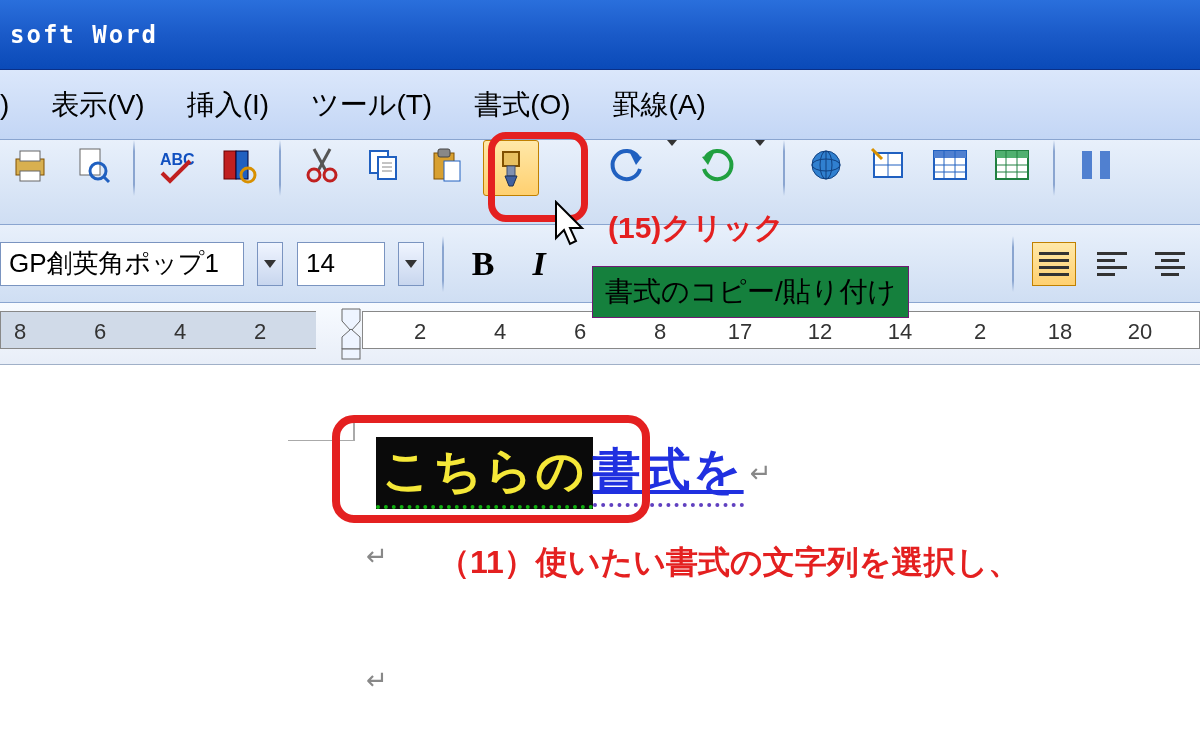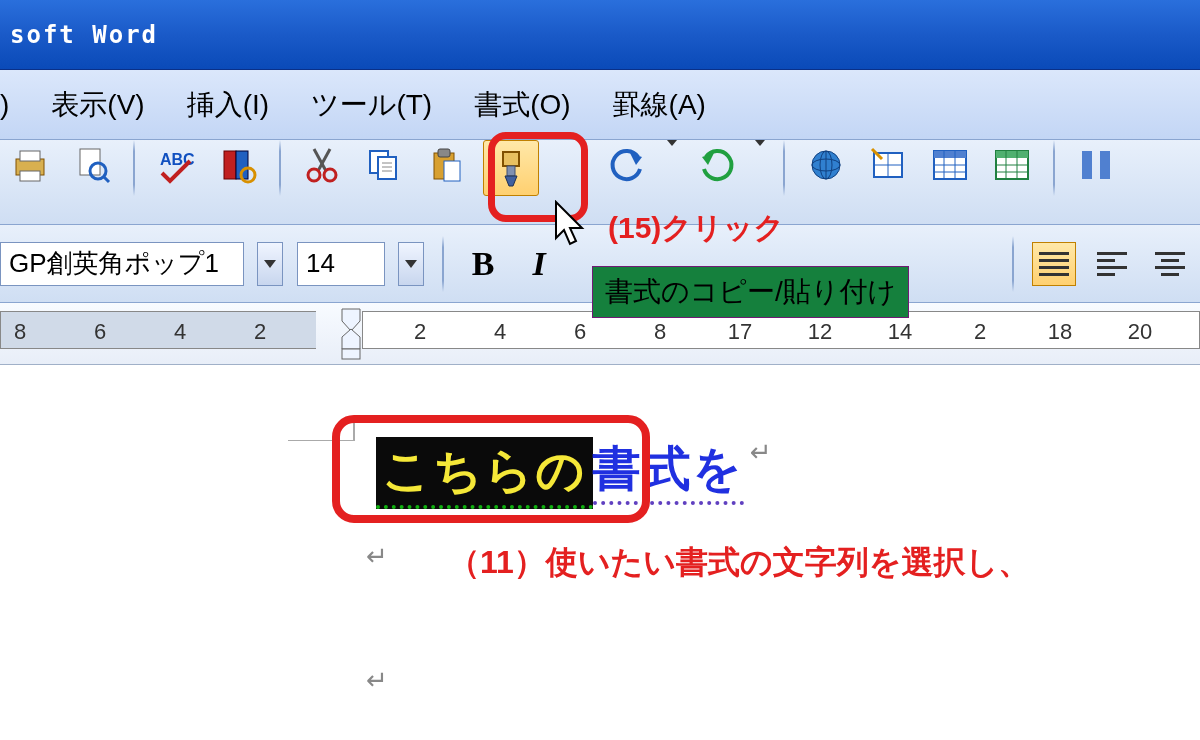--- a/index.html
+++ b/index.html
@@ -212,58 +212,59 @@
     position:absolute;
     left:288px; top:58px;
     width:66px;height:18px;
     border-bottom:1px solid #aaa;
     border-right:1px solid #aaa;
   }
   .text-line1-wrap{
     position:absolute;
     left:364px; top:72px;
     display:flex;
-    align-items:flex-start;
+    align-items:center;
     padding-left:12px;
   }
   .selected-text {
     background:#0a0a0a;
     color:#f5e838;
     font-size:48px;
     font-weight:bold;
     font-family:"HGP創英角ﾎﾟｯﾌﾟ体","Arial Black",sans-serif;
     padding:2px 6px;
     border-bottom:4px dotted #10b010;
     letter-spacing:2px;
   }
   .after-selected {
     color:#2030e0;
     font-size:48px;
     font-weight:bold;
     font-family:"HGP創英角ﾎﾟｯﾌﾟ体","Arial Black",sans-serif;
     border-bottom:4px dotted #6040c0;
     letter-spacing:2px;
+    text-decoration:underline;
   }
   .red-box-11 {
     position:absolute;
     left:332px; top:50px;
     width:318px; height:108px;
     border:8px solid #e42020;
     border-radius:22px;
     pointer-events:none;
   }
   .para-mark { color:#888; font-size:26px; margin-left:6px;}
   .line2 {
     position:absolute;
     left:360px; top:176px;
     font-size:26px; color:#888;
   }
   .annotation-11 {
     position:absolute;
-    left:448px; top:176px;
+    left:438px; top:176px;
     color:#e42020;
     font-size:32px;
     font-weight:bold;
     white-space:nowrap;
   }
   .line3 {
     position:absolute;
     left:360px; top:226px;
     font-size:30px;
     font-family:"MS Mincho","MS PGothic",serif;

